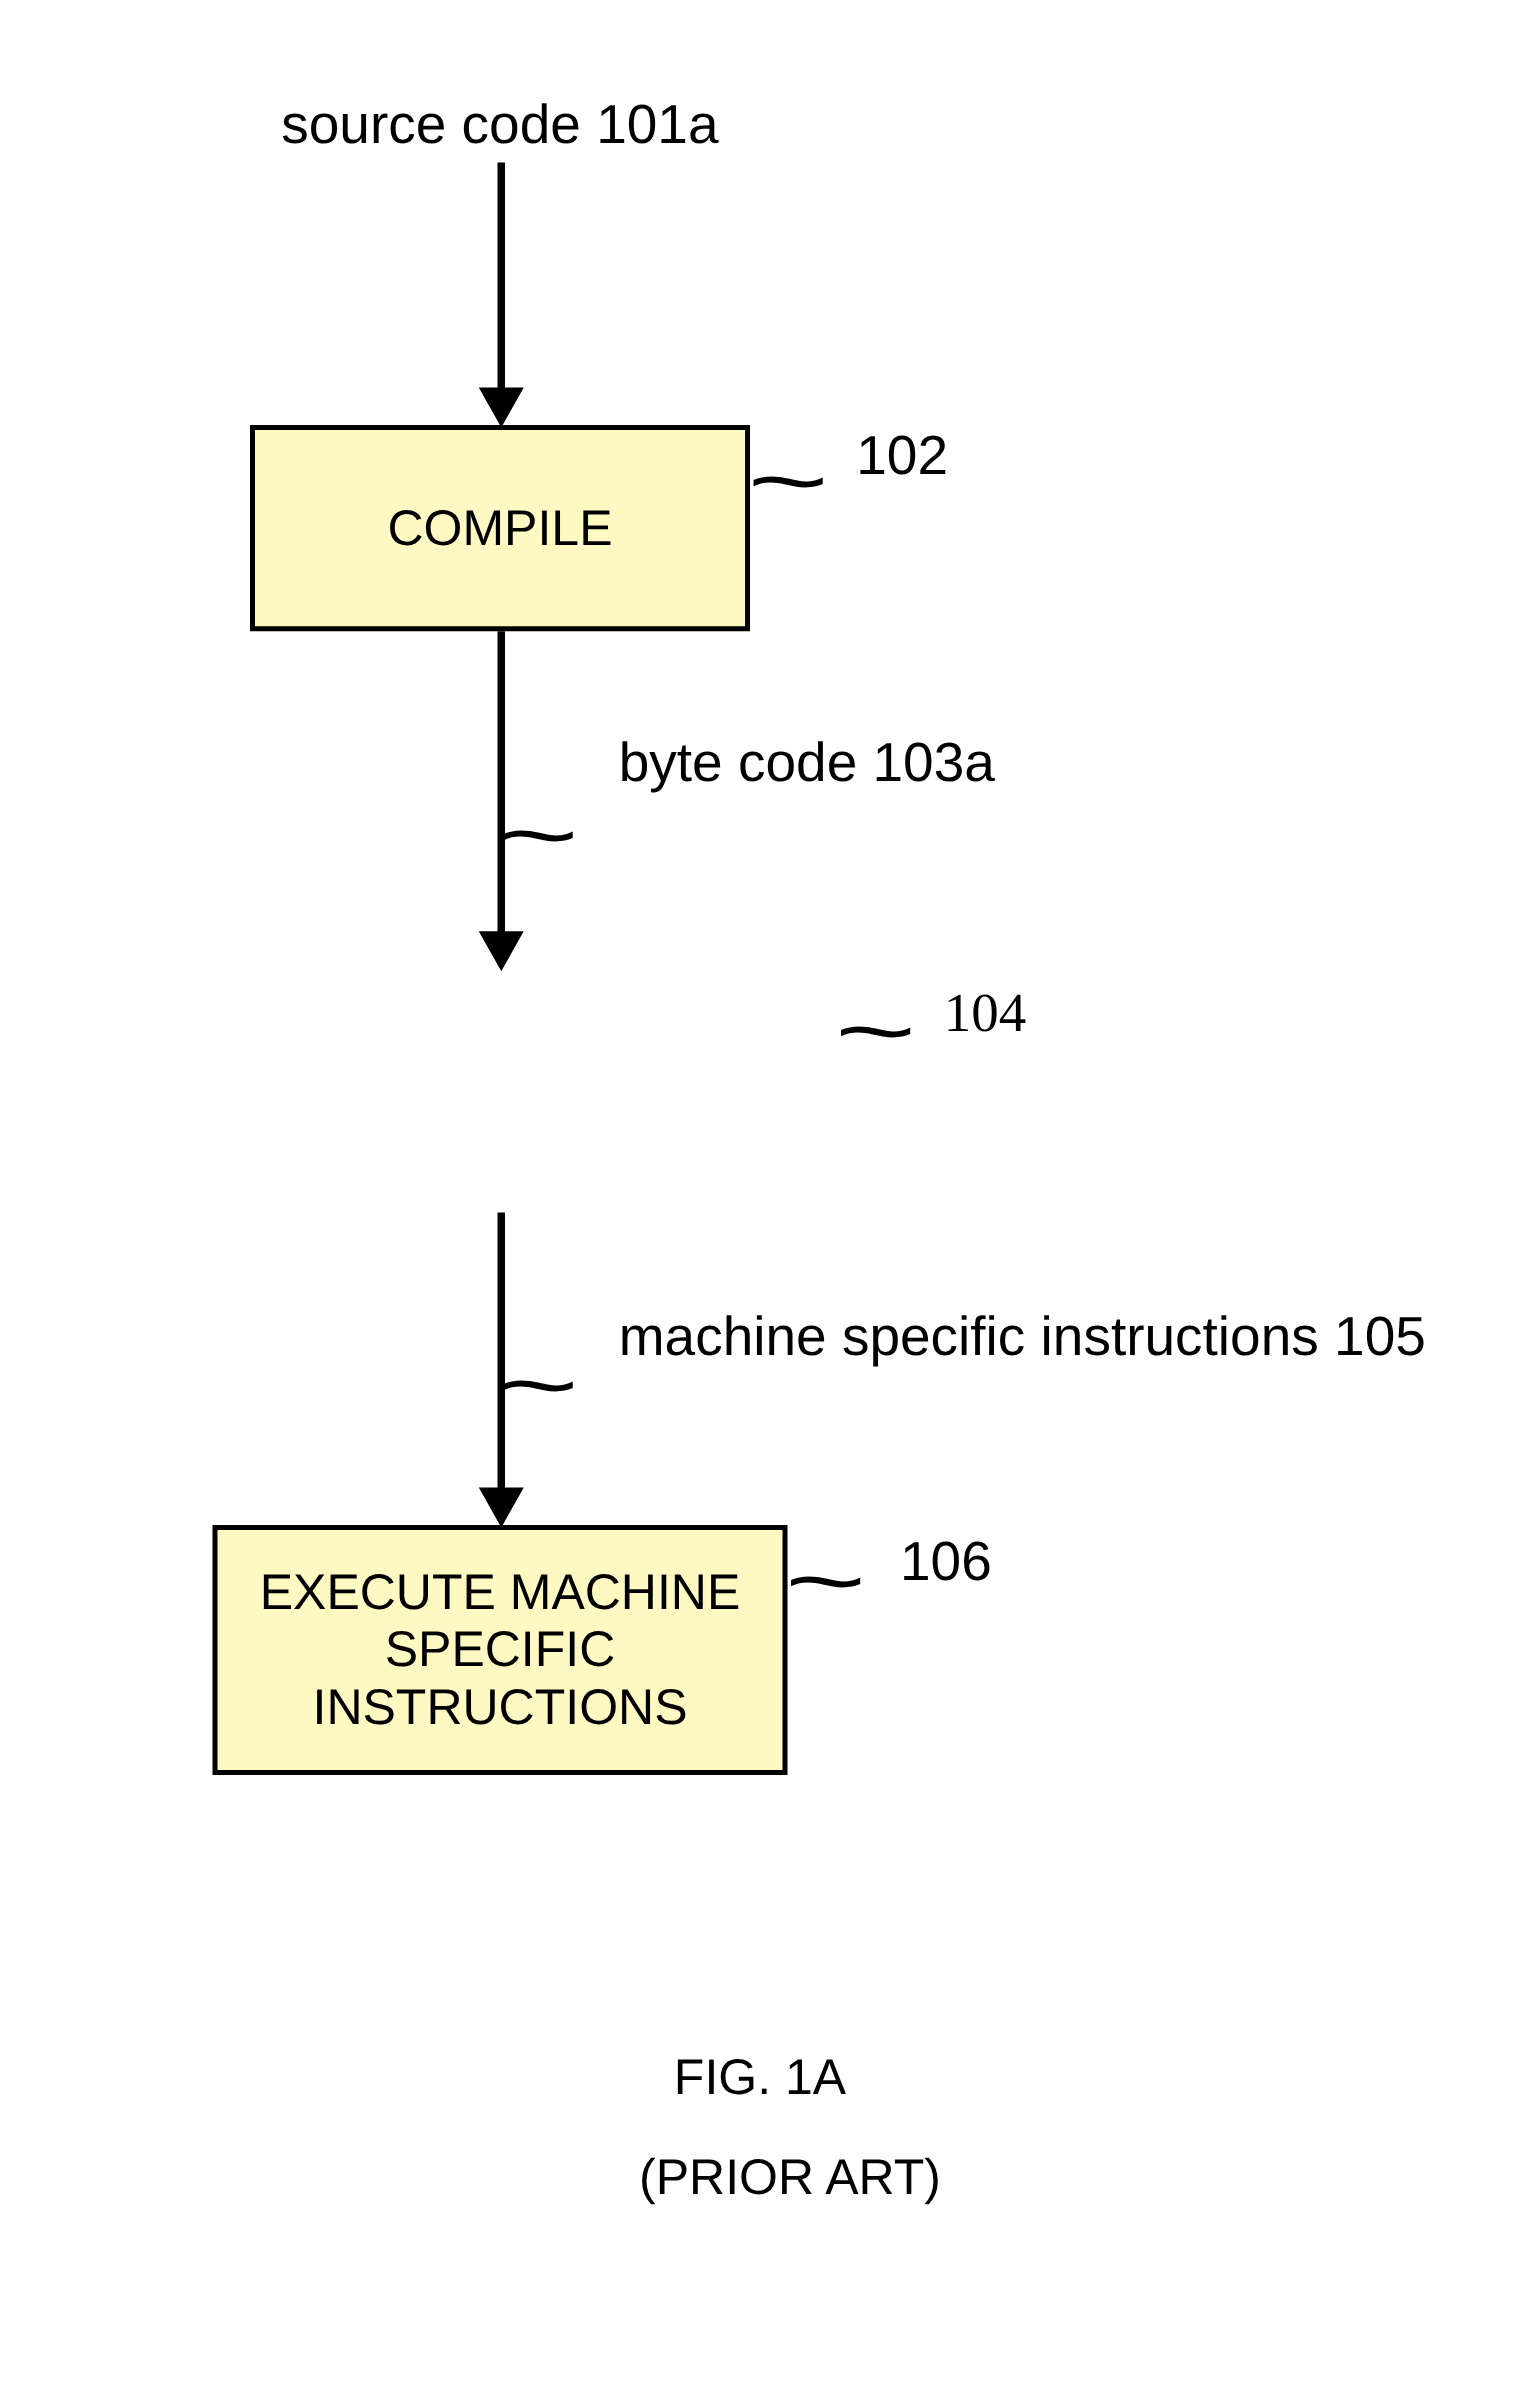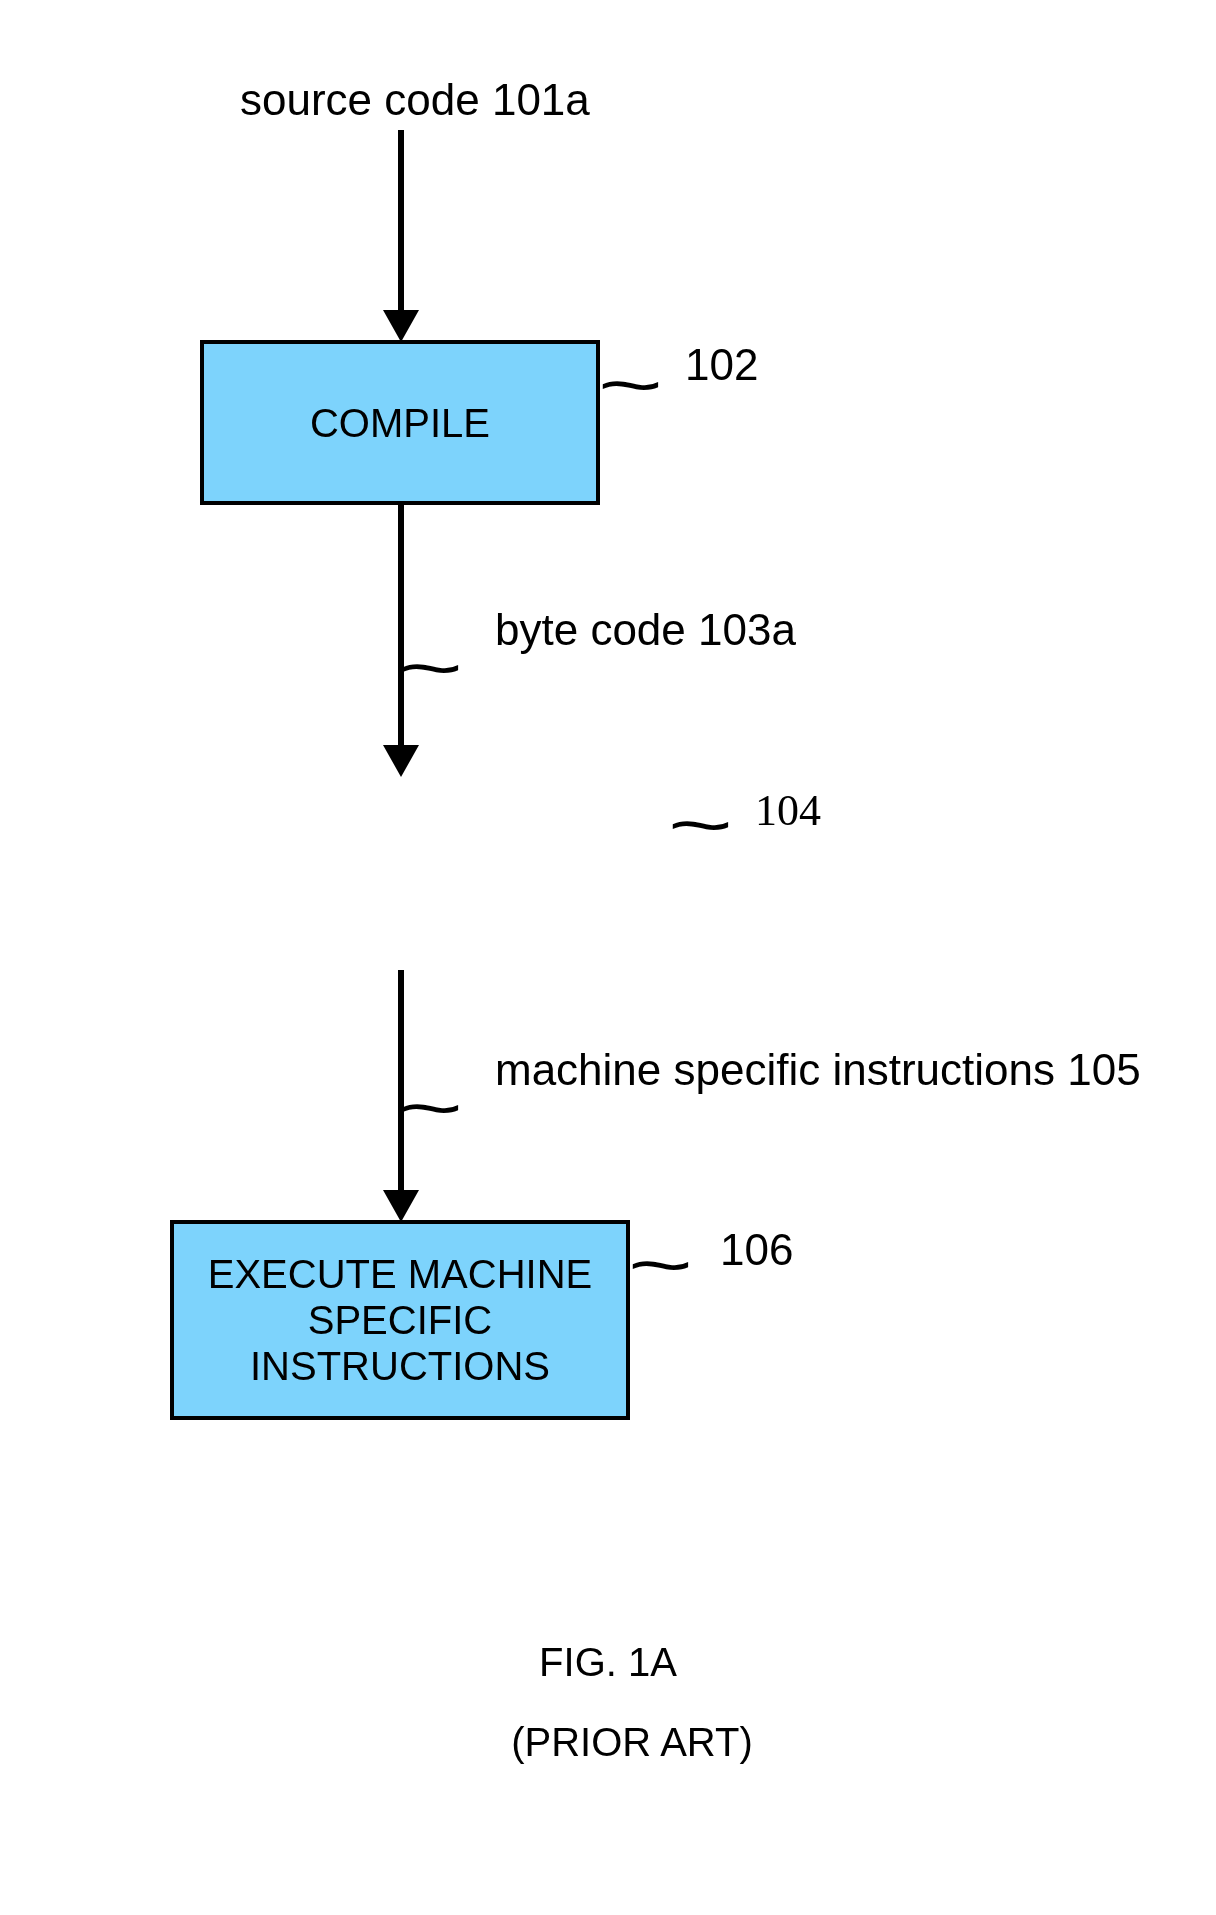--- a/index.html
+++ b/index.html
@@ -12,21 +12,21 @@
     color: #000000;
   }
   .canvas {
     position: relative;
     width: 1216px;
     height: 1915px;
   }
   .box {
     position: absolute;
     border: 4px solid #000;
-    background: #7dd3fc;
+    background: #fef9c3;
     display: flex;
     align-items: center;
     justify-content: center;
     text-align: center;
     font-size: 40px;
     line-height: 1.15;
     padding: 8px 16px;
     box-sizing: border-box;
   }
   .label {
@@ -52,36 +52,36 @@
     width: 100%;
     text-align: center;
     font-size: 40px;
   }
 </style>
 </head>
 <body>
 
 <div class="canvas">
 
-  <div class="label" style="left:225px; top:75px;margin-left:15px;">source code  101a</div>
+  <div class="label" style="left:225px; top:75px;">source code  101a</div>
 
   <div class="arrow-line" style="left:398px; top:130px; width:6px; height:185px;"></div>
   <div class="arrow-head" style="left:383px; top:310px; border-left:18px solid transparent; border-right:18px solid transparent; border-top:32px solid #000;"></div>
 
   <div class="box" style="left:200px; top:340px; width:400px; height:165px;">
     <span>COMPILE</span>
   </div>
   <div class="tilde" style="left:610px; top:345px;">~</div>
   <div class="label" style="left:685px; top:340px;">102</div>
 
   <div class="arrow-line" style="left:398px; top:505px; width:6px; height:245px;"></div>
   <div class="arrow-head" style="left:383px; top:745px; border-left:18px solid transparent; border-right:18px solid transparent; border-top:32px solid #000;"></div>
 
   <div class="tilde" style="left:410px; top:628px;">~</div>
-  <div class="label" style="left:495px; top:605px;">byte code 103a</div>
+  <div class="label" style="left:495px; top:586px;">byte code 103a</div>
 
   <div class="tilde" style="left:680px; top:785px;">~</div>
   <div class="label" style="left:755px; top:785px;font-family:Liberation Serif, serif;">104</div>
 
   <div class="arrow-line" style="left:398px; top:970px; width:6px; height:225px;"></div>
   <div class="arrow-head" style="left:383px; top:1190px; border-left:18px solid transparent; border-right:18px solid transparent; border-top:32px solid #000;"></div>
 
   <div class="tilde" style="left:410px; top:1068px;">~</div>
   <div class="label" style="left:495px; top:1045px;">machine specific instructions 105</div>
 

